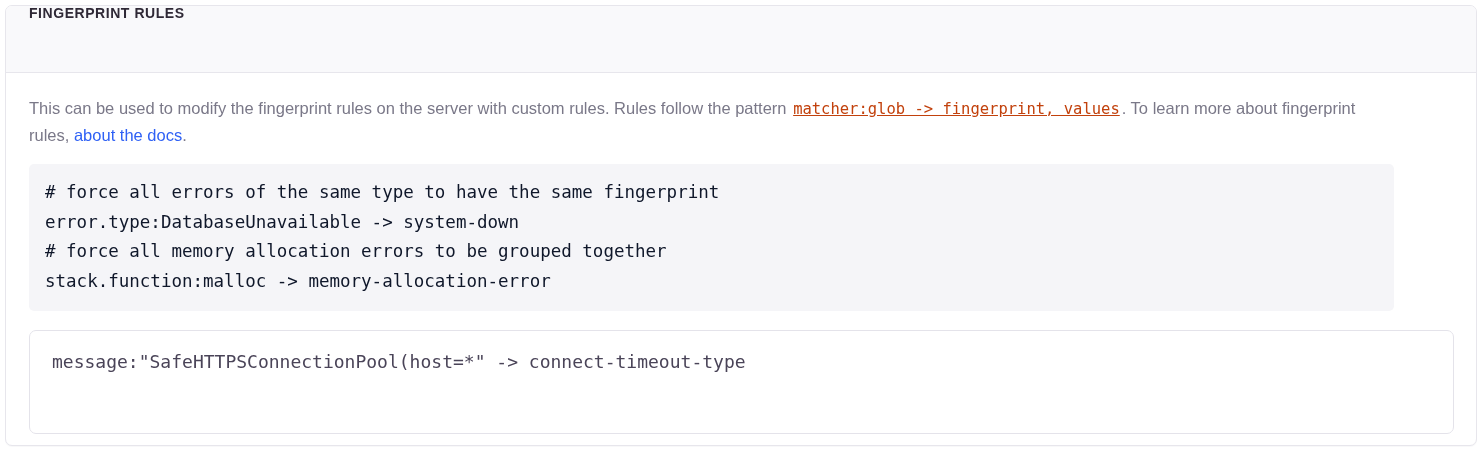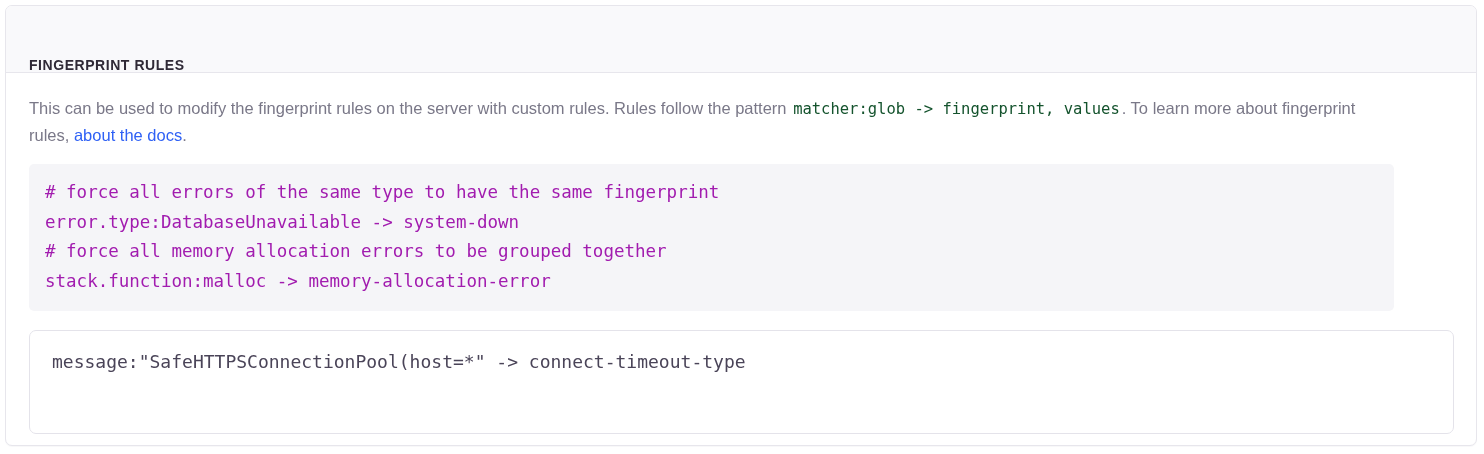--- a/index.html
+++ b/index.html
@@ -27,21 +27,21 @@
     overflow: hidden;
     box-shadow: 0 1px 1px rgba(43,34,51,0.03);
   }
 
   .panel-header {
     height: 67px;
     box-sizing: border-box;
     background: #f9f9fb;
     border-bottom: 1px solid #e7e6ec;
     display: flex;
-    align-items: flex-end;
+    align-items: flex-start;
     padding: 0 23px;
   }
 
   .panel-title {
     font-size: 14px;
     font-weight: bold;
     letter-spacing: 0.55px;
     color: #2f2936;
     text-transform: uppercase;
     line-height: 1;
@@ -55,23 +55,24 @@
     font-size: 16.5px;
     line-height: 26px;
     color: #7a7888;
     max-width: 1360px;
     margin: 0 0 16px 0;
   }
 
   .description .inline-code {
     font-family: "DejaVu Sans Mono", "Liberation Mono", monospace;
     font-size: 15.5px;
-    color: #14532d;
+    color: #c2410c;
     padding: 0 2px;
     white-space: nowrap;
+    text-decoration: underline;
   }
 
   .description .doc-link {
     color: #2f61f5;
     text-decoration: none;
   }
 
   .code-block {
     background: #f5f5f8;
     border-radius: 5px;
@@ -79,21 +80,21 @@
     margin: 0 0 19px 0;
     width: 1365px;
     box-sizing: border-box;
   }
 
   .code-block pre {
     margin: 0;
     font-family: "DejaVu Sans Mono", "Liberation Mono", monospace;
     font-size: 17.5px;
     line-height: 29.5px;
-    color: #a21caf;
+    color: #0f172a;
     white-space: pre;
   }
 
   .rules-input {
     display: block;
     box-sizing: border-box;
     width: 1425px;
     height: 104px;
     padding: 18px 22px;
     background: #ffffff;

